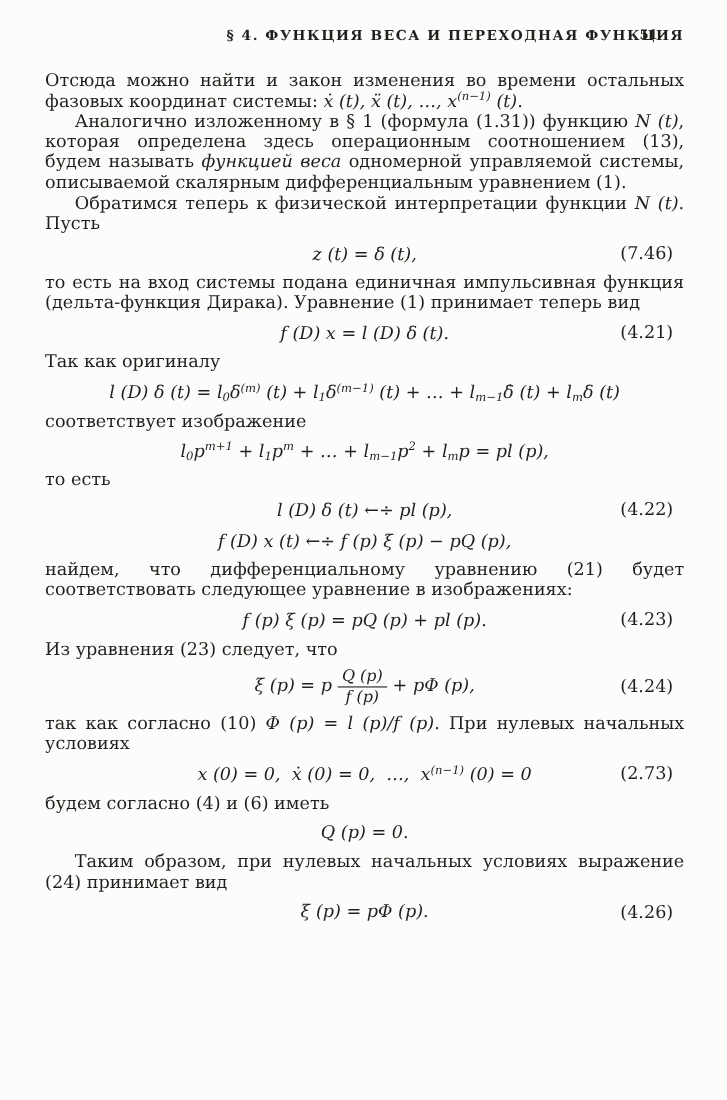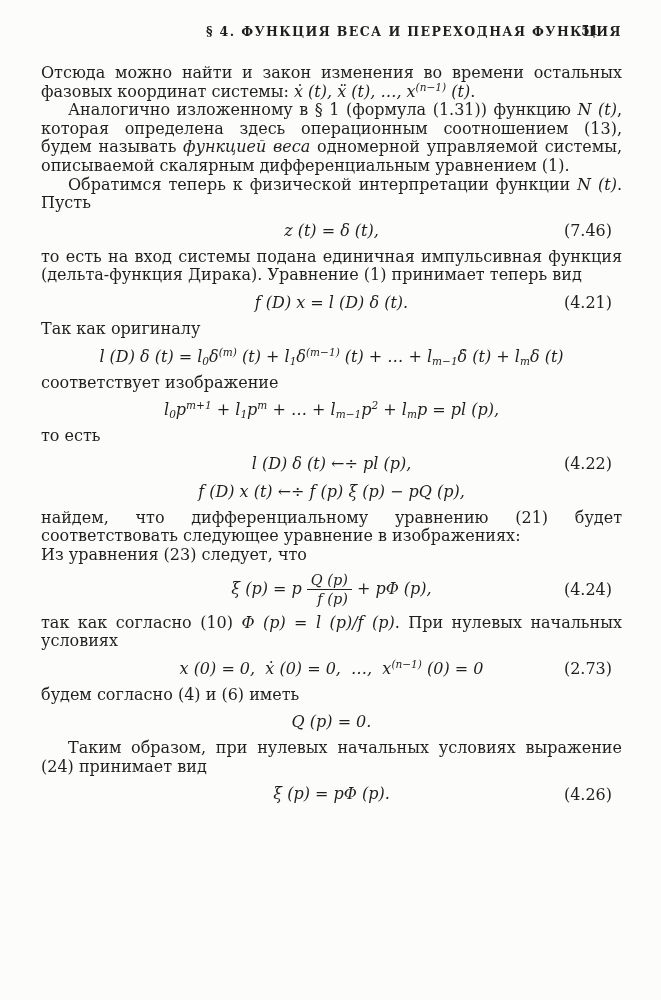--- a/index.html
+++ b/index.html
@@ -15,21 +15,21 @@
   .ptitle{text-align:right;font-weight:bold;font-size:12.5px;letter-spacing:1.4px;line-height:16px}
   .pnum{position:absolute;right:24px;top:-2px;font-weight:bold;font-size:12px}
   .para{margin:0;text-align:justify}
   .ind{text-indent:27px}
   .eq{position:relative;text-align:center;margin:7px 10px;line-height:21px}
   .eq .math{font-style:italic}
   .eqnum{position:absolute;right:0;top:50%;transform:translateY(-50%);font-style:normal}
   sup,sub{font-size:66%;line-height:0}
   sup{vertical-align:0.55em}
   sub{vertical-align:-0.28em}
-  .frac{display:inline-block;vertical-align:middle;text-align:right;margin:0 5px;font-size:14.5px;line-height:16px}
+  .frac{display:inline-block;vertical-align:middle;text-align:center;margin:0 5px;font-size:14.5px;line-height:16px}
   .frac .top{display:block;border-bottom:1.2px solid currentColor;padding:0 4px 1px}
   .frac .bot{display:block;padding:1px 4px 0}
   i{font-style:italic}
 </style>
 </head>
 <body>
 
 <div class="page">
 
   <header class="pagehead">
@@ -76,20 +76,24 @@
       <span class="eqnum">(4.22)</span>
     </div>
 
 
     <div class="eq">
       <span class="math">f (D) x (t) ←÷ f (p) ξ (p) − pQ (p),</span>
     </div>
 
     <p class="para">найдем, что дифференциальному уравнению (21) будет соответствовать следующее уравнение в изображениях:</p>
 
+    <div class="eq">
+      <span class="math">f (p) ξ (p) = pQ (p) + pl (p).</span>
+      <span class="eqnum">(4.23)</span>
+    </div>
 
     <p class="para">Из уравнения (23) следует, что</p>
 
     <div class="eq">
       <span class="math">
         <span>ξ (p) = p</span><span class="frac"><span class="top">Q (p)</span><span class="bot">f (p)</span></span><span>+ pΦ (p),</span>
       </span>
       <span class="eqnum">(4.24)</span>
     </div>
 

